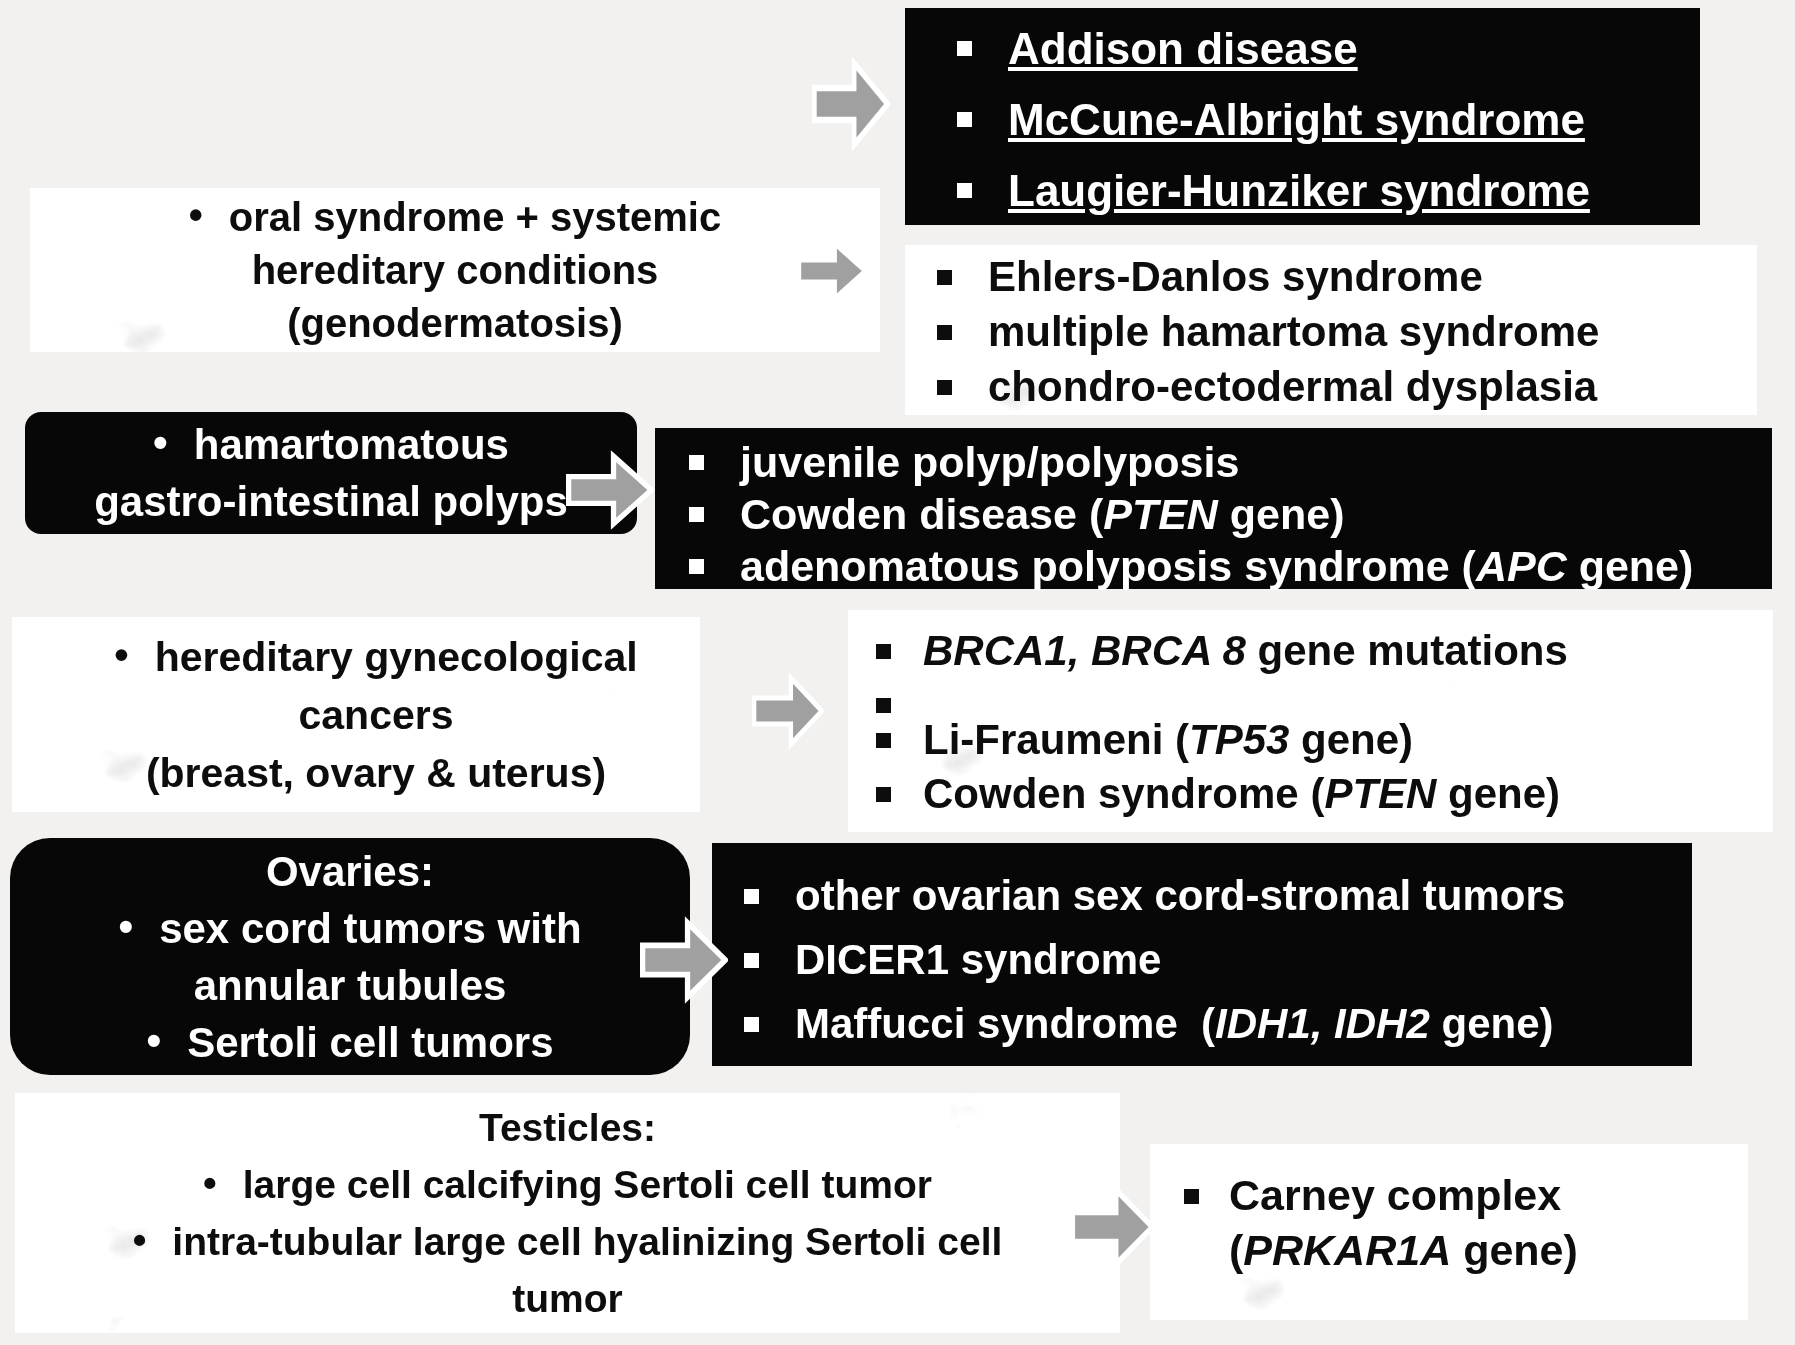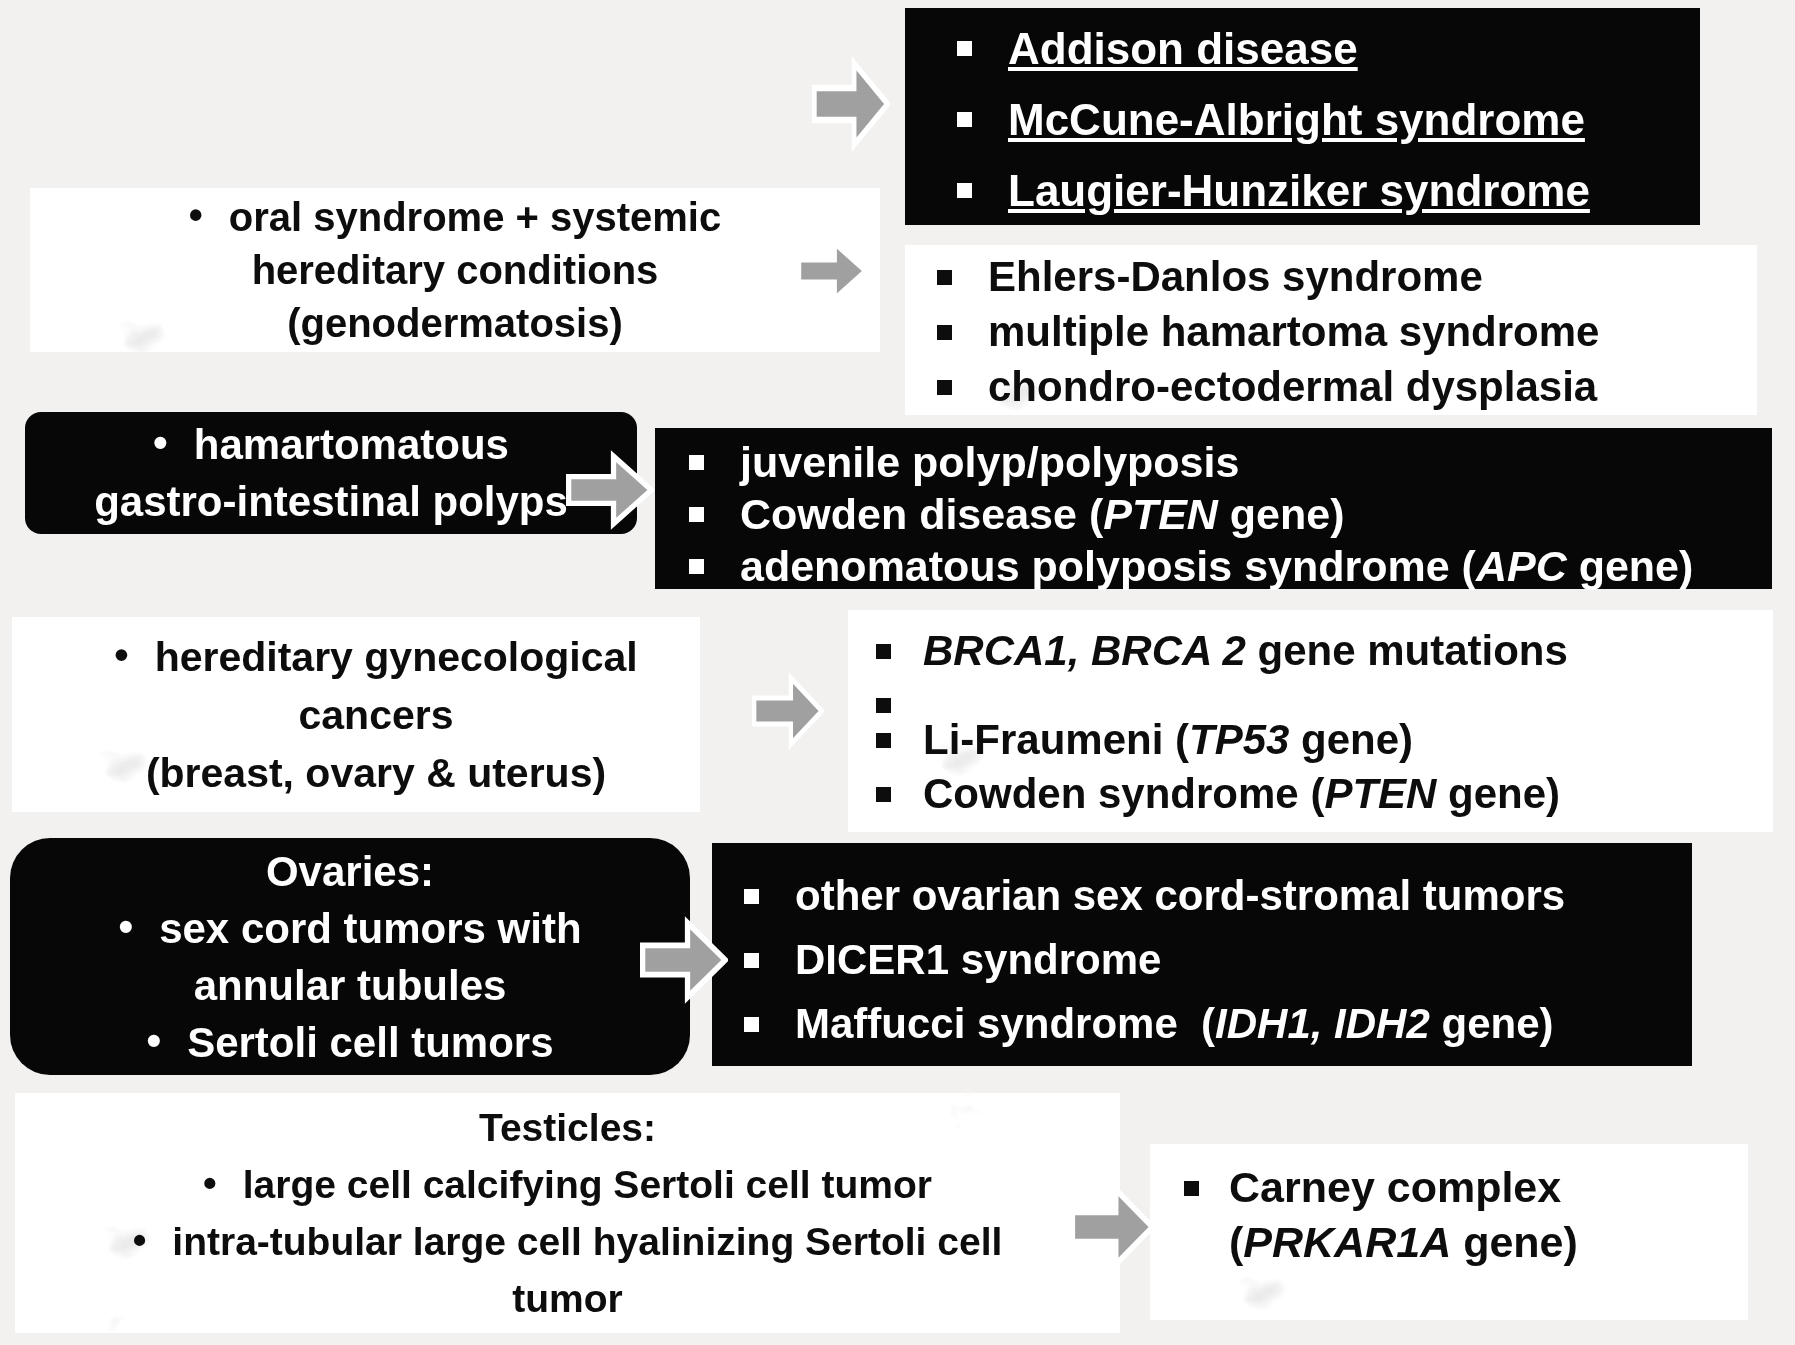--- a/index.html
+++ b/index.html
@@ -50,21 +50,21 @@
   
   .r4s{left:10px;top:838px;width:680px;height:237px;border-radius:40px;font-size:42px;line-height:57px;}
   .r4a{left:640px;top:916px;width:88px;height:88px;}
   .r4t{left:712px;top:843px;width:980px;height:223px;font-size:42px;line-height:64px;}
   .r4t .content{padding:10px 0 0 26px;}
   .r4t .sq{margin-top:25px;}
   
   .r5s{left:15px;top:1093px;width:1105px;height:240px;border-radius:28px;font-size:39px;line-height:57px;}
   .r5a{left:1070px;top:1183px;width:85px;height:88px;}
   .r5t{left:1150px;top:1144px;width:598px;height:176px;border-radius:4px;font-size:43px;line-height:55px;}
-  .r5t .content{padding:16px 0 0 28px;justify-content:flex-start;}
+  .r5t .content{padding:24px 0 0 28px;justify-content:flex-start;}
   .r5t .sq{margin-top:21px;margin-right:30px;}
 </style>
 </head>
 <body>
 
 <svg width="0" height="0" style="position:absolute">
   <defs>
     <filter id="marble" x="0" y="0" width="100%" height="100%">
       <feTurbulence type="fractalNoise" baseFrequency="0.013 0.018" numOctaves="4" seed="7"></feTurbulence>
       <feColorMatrix type="matrix" values="0.55 0.55 0.55 0 0.47  0.55 0.55 0.55 0 0.47  0.55 0.55 0.55 0 0.47  0 0 0 0 1"></feColorMatrix>
@@ -174,21 +174,21 @@
         <path d="M3 30 L54 30 L54 7 L97 45 L54 83 L54 60 L3 60 Z" fill="#a0a0a0" stroke="#ffffff" stroke-width="6" stroke-linejoin="miter"></path>
       </svg>
   </div>
   <div class="box gray tgt r3t">
     <svg class="tex">
         <rect width="100%" height="100%" filter="url(#marble)"></rect>
       </svg>
     <div class="content">
         <div class="titem">
           <span class="sq"></span>
-          <span class="txt"><span class="i">BRCA1, BRCA 2</span><span> gene mutations</span></span>
+          <span class="txt"><span class="i">BRCA1, BRCA 8</span><span> gene mutations</span></span>
         </div>
         <div class="titem">
           <span class="sq"></span>
         </div>
         <div class="titem">
           <span class="sq"></span>
           <span class="txt"><span>Li-Fraumeni (</span><span class="i">TP53</span><span> gene)</span></span>
         </div>
         <div class="titem">
           <span class="sq"></span>

